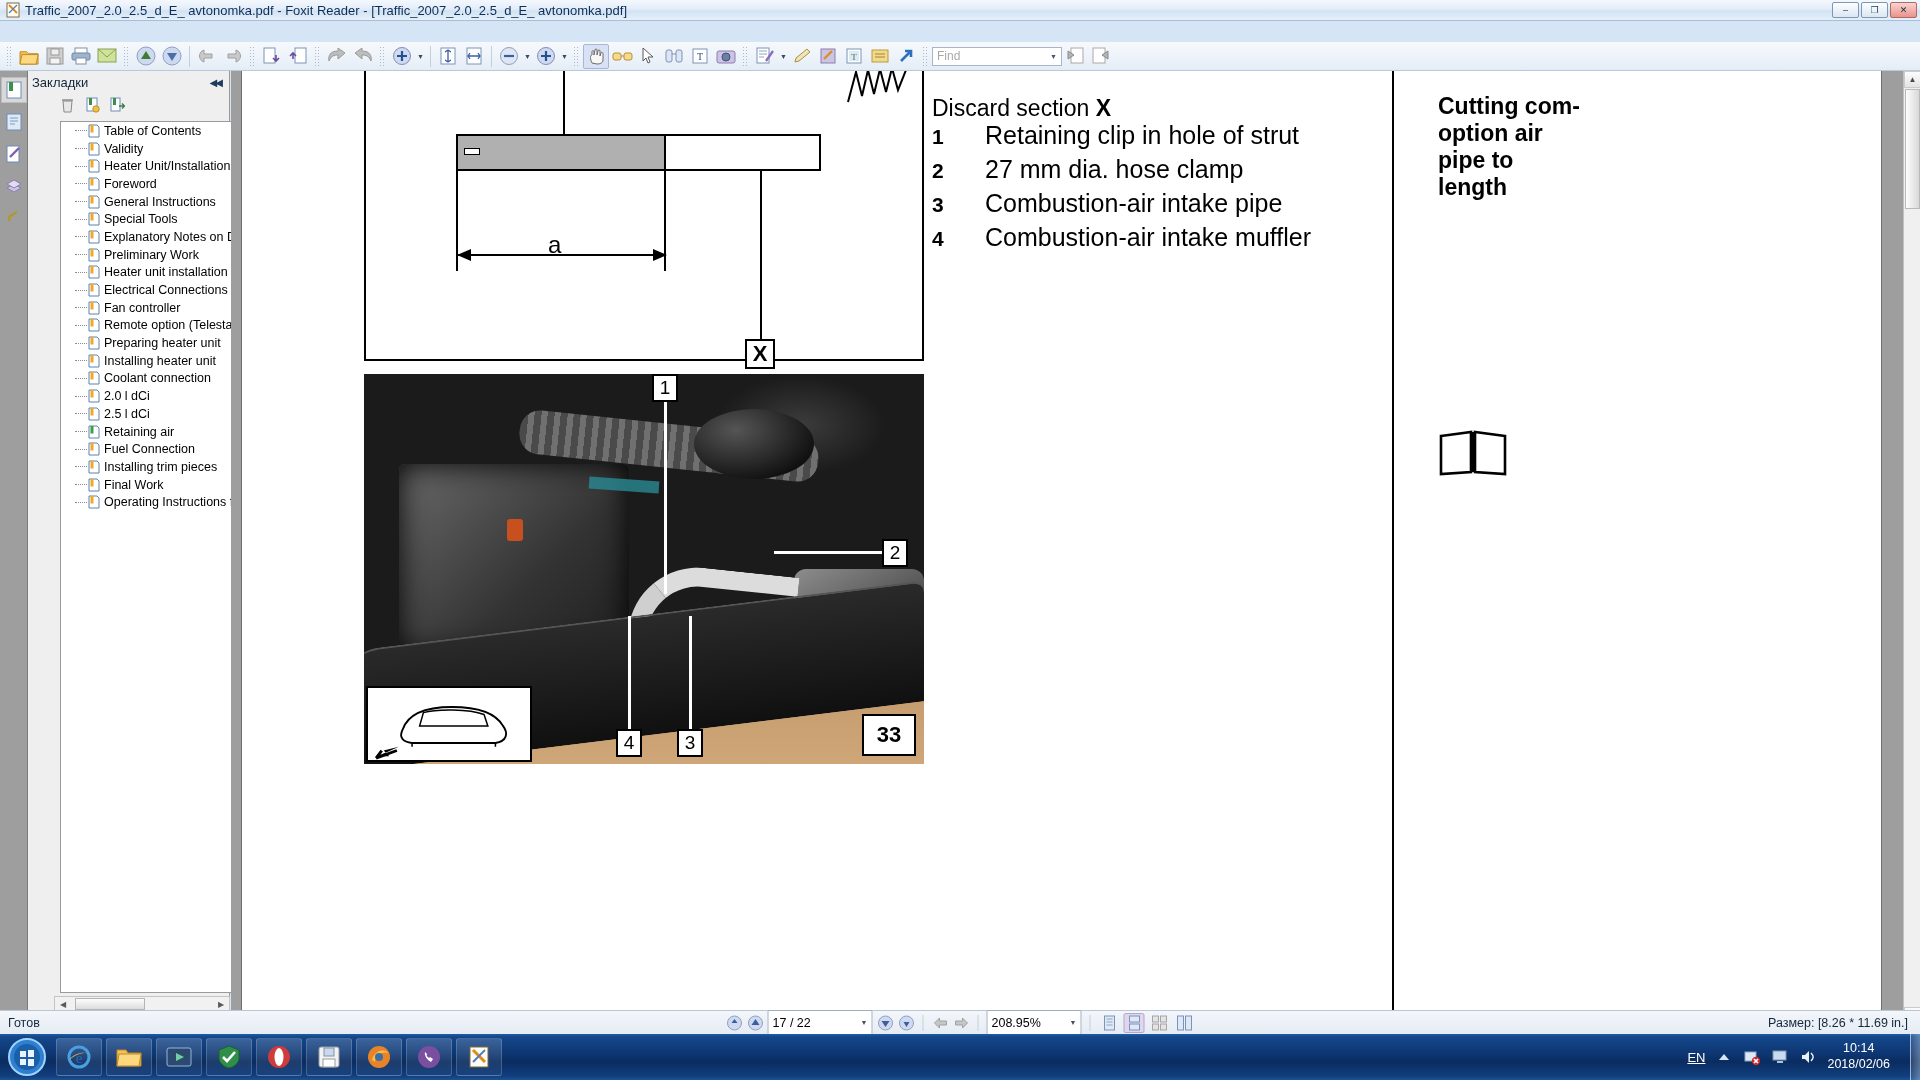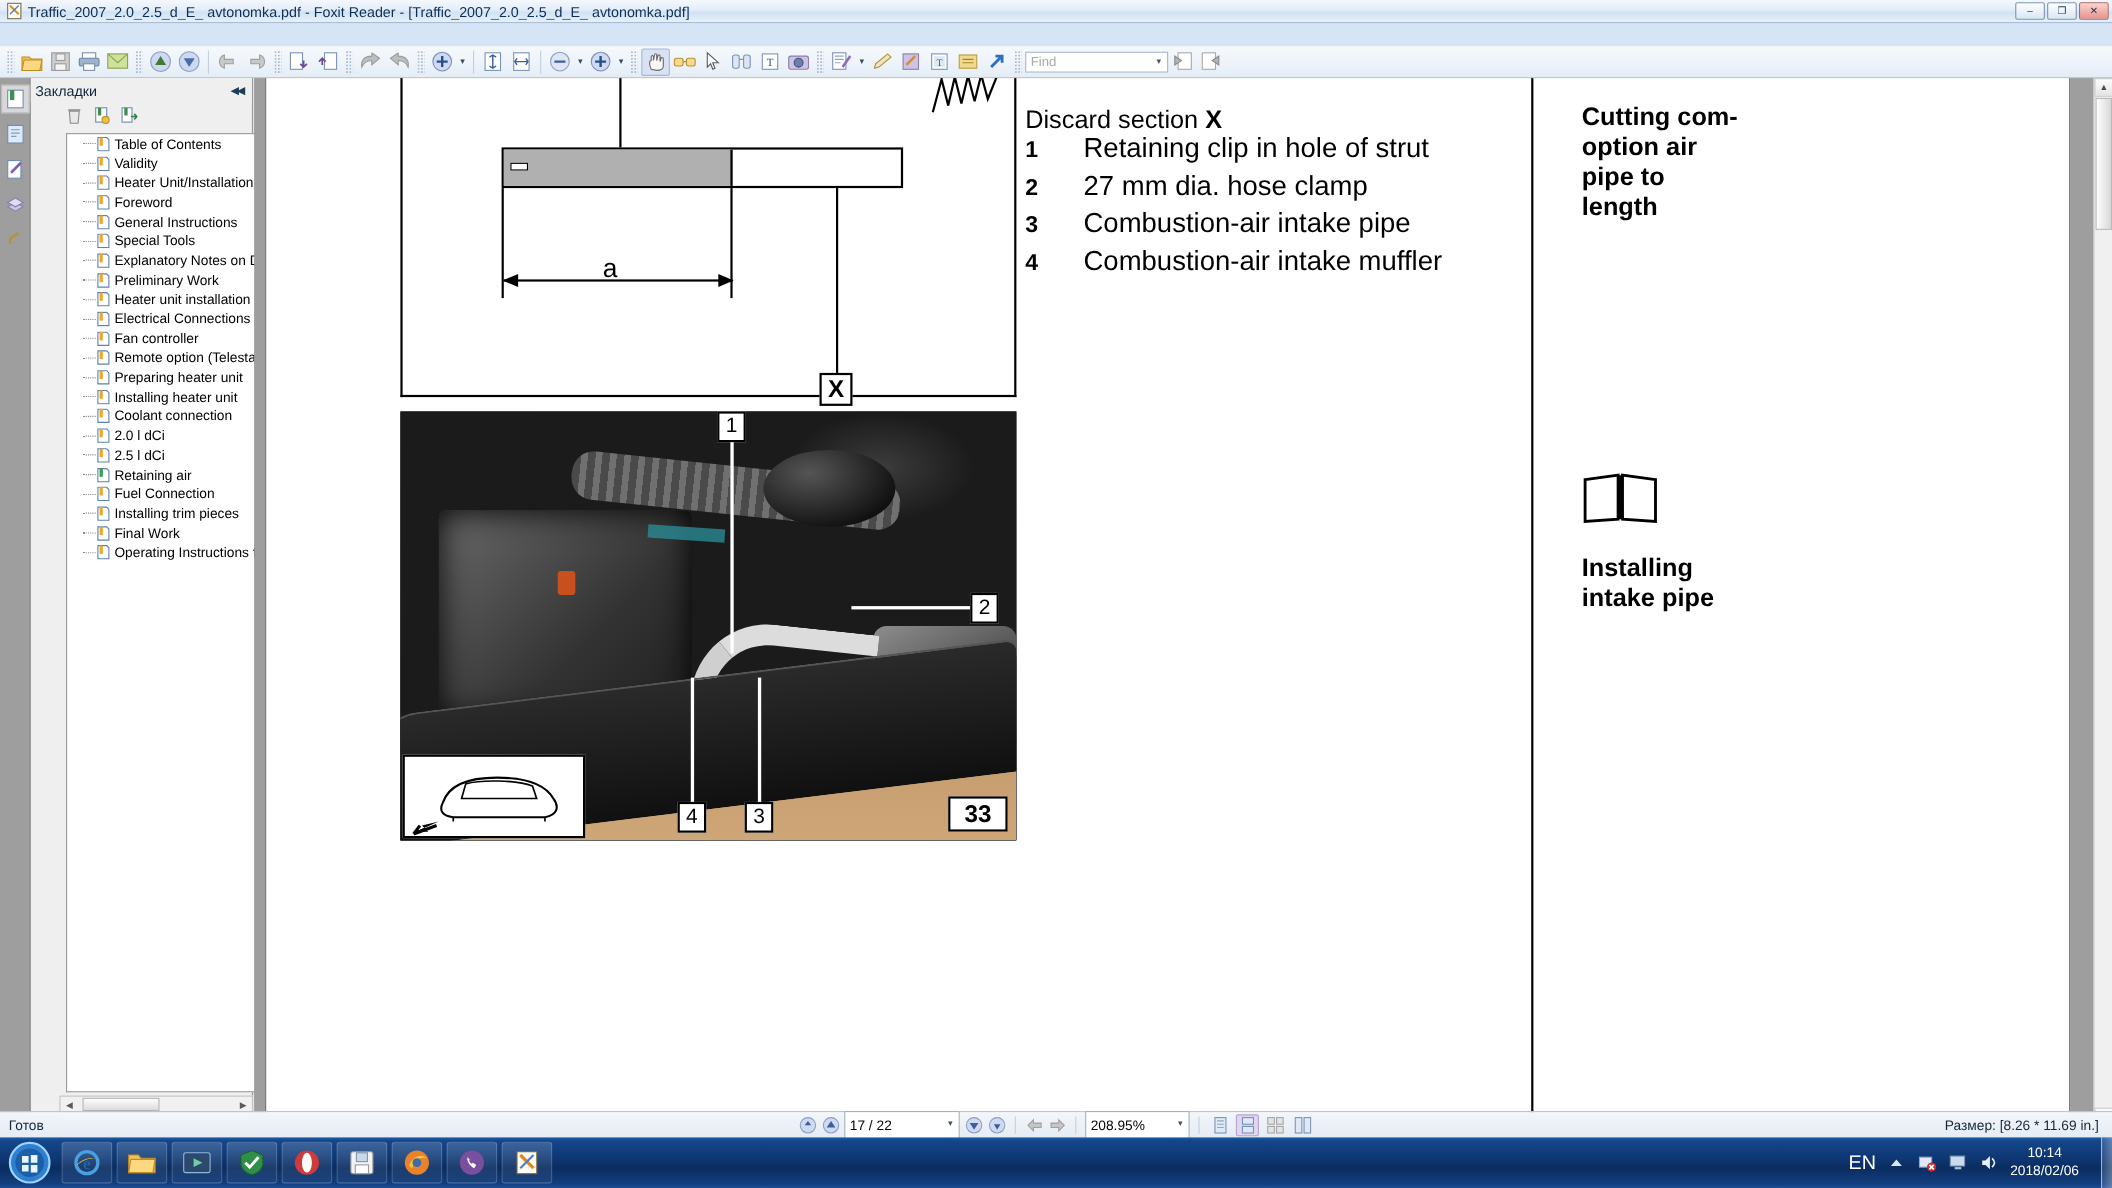--- a/index.html
+++ b/index.html
@@ -221,21 +221,21 @@
 
   
   .co-box{
     position:absolute;background:#fff;border:2px solid #000;
     display:flex;align-items:center;justify-content:center;
     font-size:19px;font-family:"Liberation Sans",sans-serif;
   }
   .co-line{position:absolute;background:#fff;}
 
   .pagenum{
-    position:absolute;right:8px;bottom:8px;width:54px;height:32px;
+    position:absolute;right:8px;bottom:8px;width:54px;height:42px;
     background:#fff;border:2px solid #000;
     display:flex;align-items:center;justify-content:center;
     font-size:22px;font-weight:bold;
   }
   .carinset{
     position:absolute;left:2px;bottom:2px;width:166px;height:76px;
     background:#fff;border:2px solid #000;
   }
 
   
@@ -291,21 +291,21 @@
     width:50px;height:42px;margin-left:2px;flex:none;
     display:flex;align-items:center;justify-content:center;
   }
   .tb-app{
     width:46px;height:38px;margin-left:4px;flex:none;
     display:flex;align-items:center;justify-content:center;
     border:1px solid rgba(255,255,255,.18);border-radius:3px;
     background:linear-gradient(to bottom,rgba(255,255,255,.17),rgba(255,255,255,.03));
   }
   .tray{position:absolute;right:6px;display:flex;align-items:center;gap:10px;color:#fff;}
-  .tray .lang{font-size:18px;}
+  .tray .lang{font-size:13px;text-decoration:underline;}
   .tray .clock{font-size:12.5px;line-height:1.25;text-align:center;}
   .tray .ti{width:18px;height:18px;display:flex;align-items:center;justify-content:center;}
   .showdesk{position:absolute;right:0;width:10px;height:46px;background:linear-gradient(to right,rgba(255,255,255,.12),rgba(255,255,255,.32));border-left:1px solid rgba(255,255,255,.45);}
 </style>
 </head>
 <body>
 
 <div id="app">
 
   <div class="titlebar">
@@ -879,22 +879,20 @@
 pipe to
 length</div>
 
         <svg class="bookicon" viewBox="0 0 72 52">
           <path d="M4 10 L34 6 L34 46 L4 48 Z" fill="#fff" stroke="#000" stroke-width="2.6"></path>
           <path d="M68 10 L38 6 L38 46 L68 48 Z" fill="#fff" stroke="#000" stroke-width="2.6"></path>
           <path d="M36 6 L36 46" stroke="#000" stroke-width="2.6"></path>
           <text x="36" y="34" font-size="22" text-anchor="middle" font-family="Liberation Serif, serif" font-style="italic">i</text>
         </svg>
 
-        <div class="rnote" style="left:1196px;top:432px;width:190px;white-space:pre-line;">Installing
-intake pipe</div>
 
       </div>
     </div>
   </div>
 
   <div class="vscroll">
     <div class="arw">▲</div>
     <div class="thumb"></div>
     <div class="arw bot">▼</div>
   </div>

